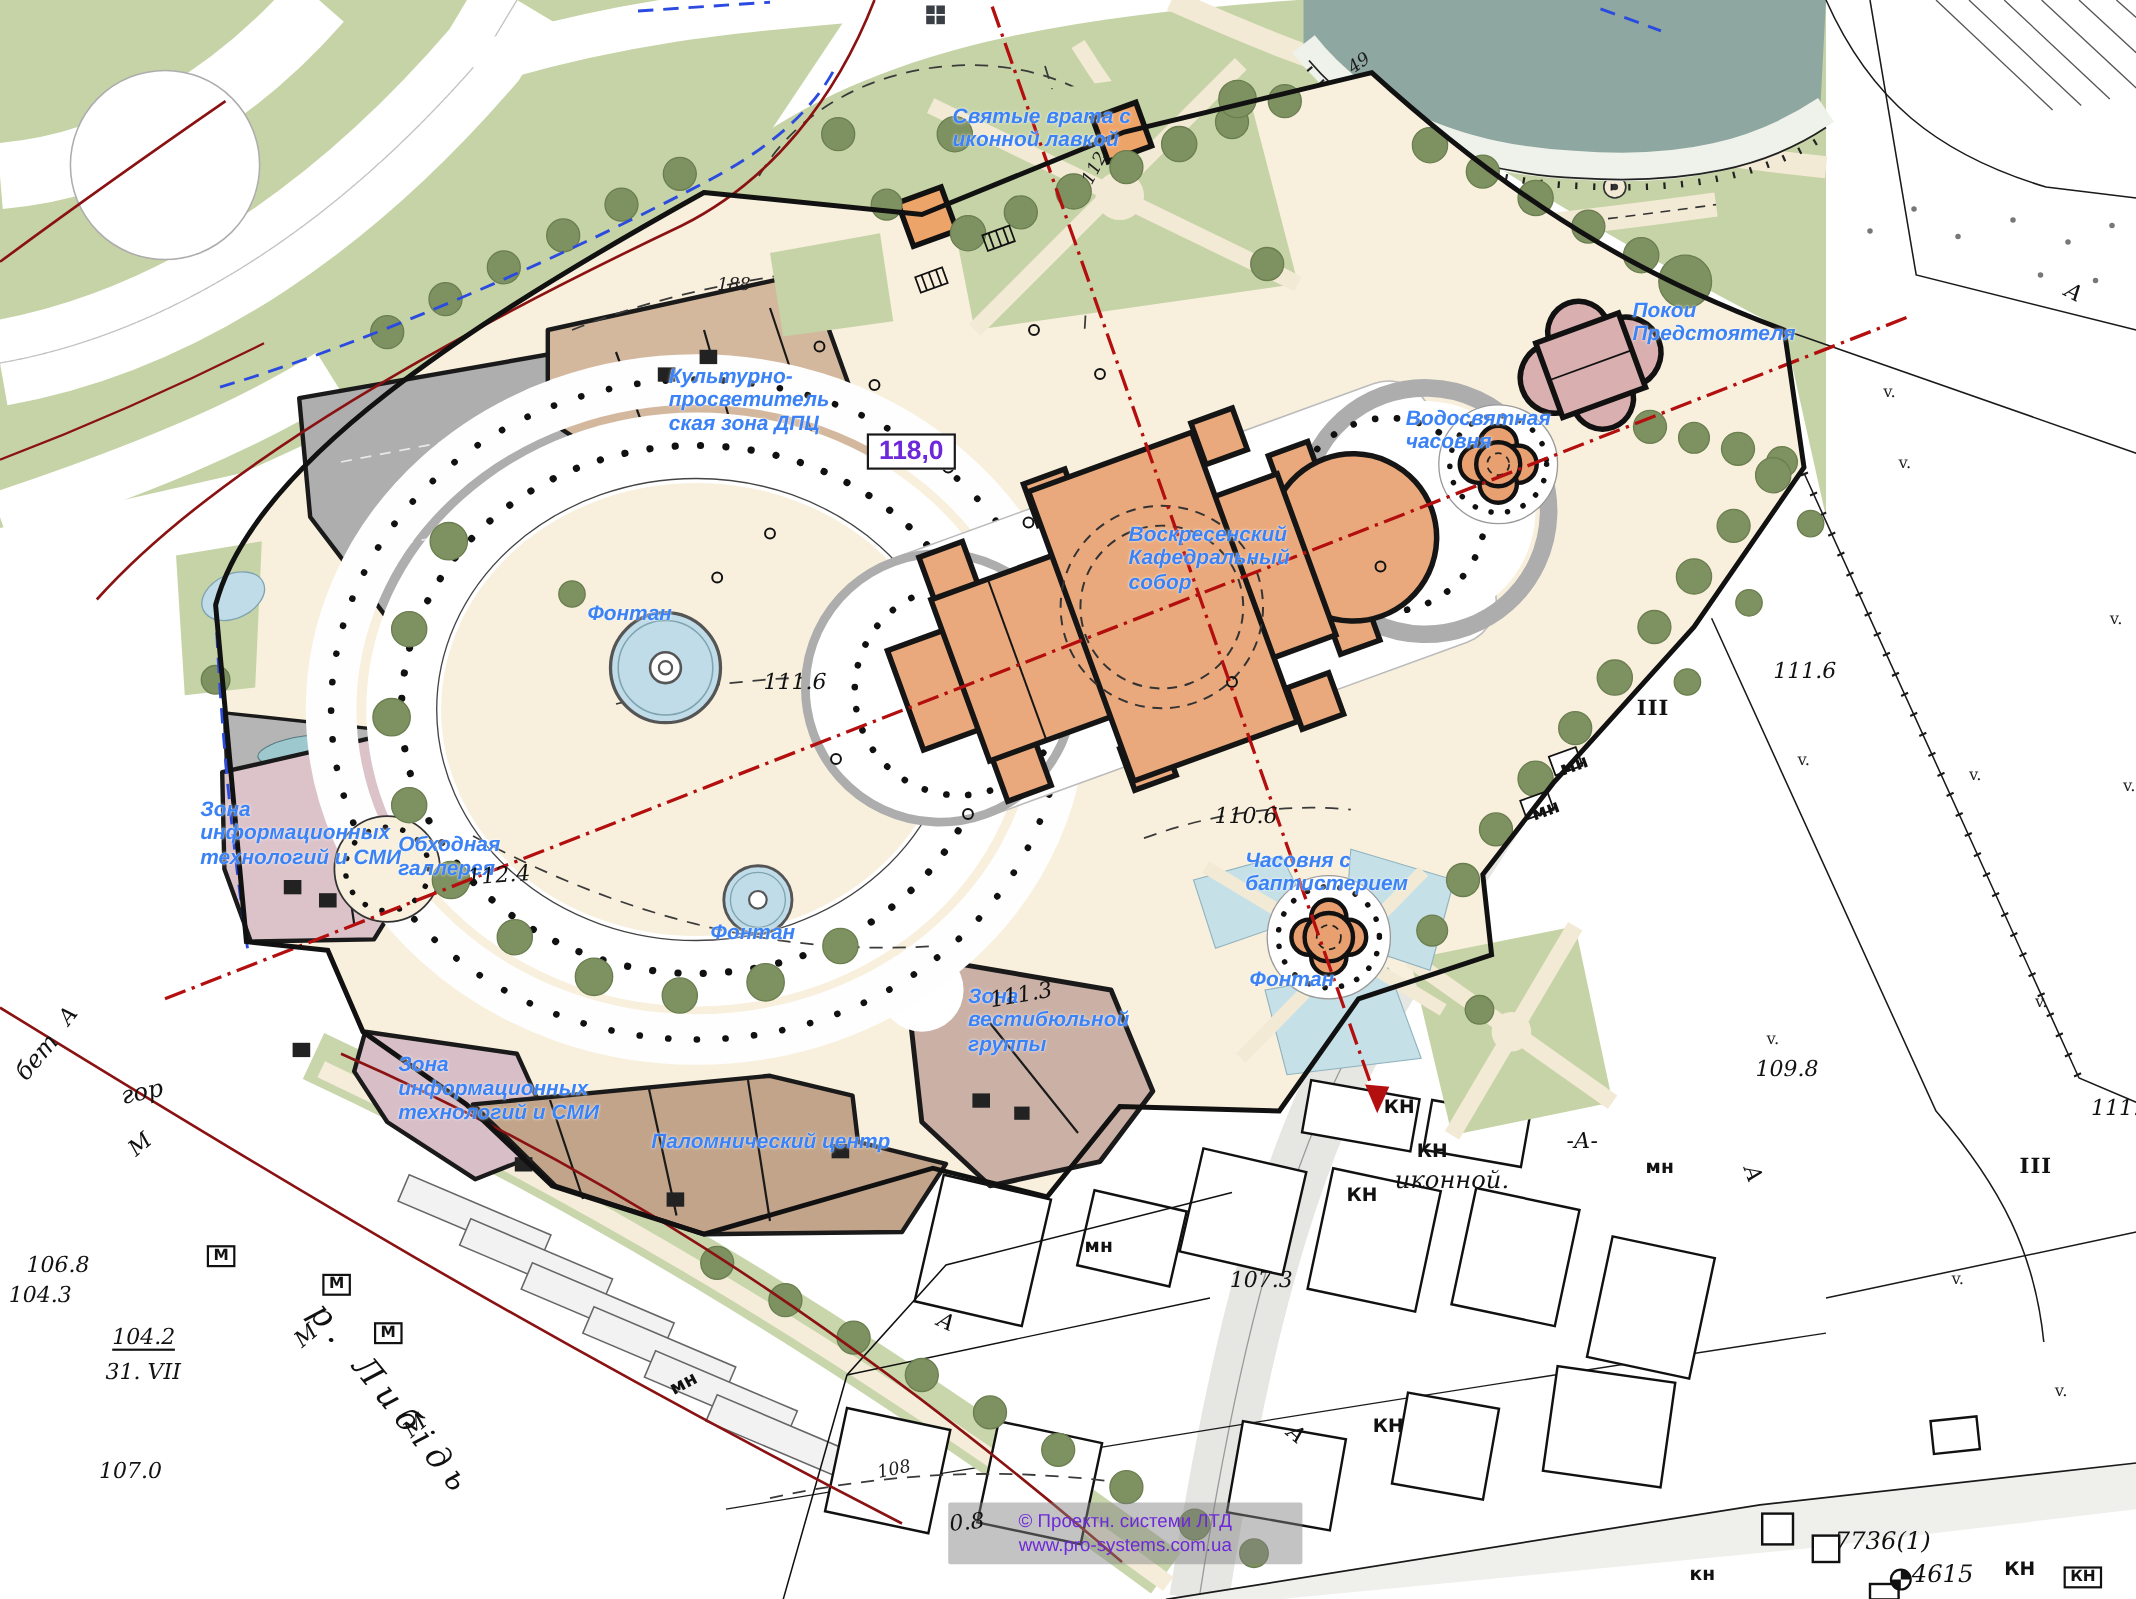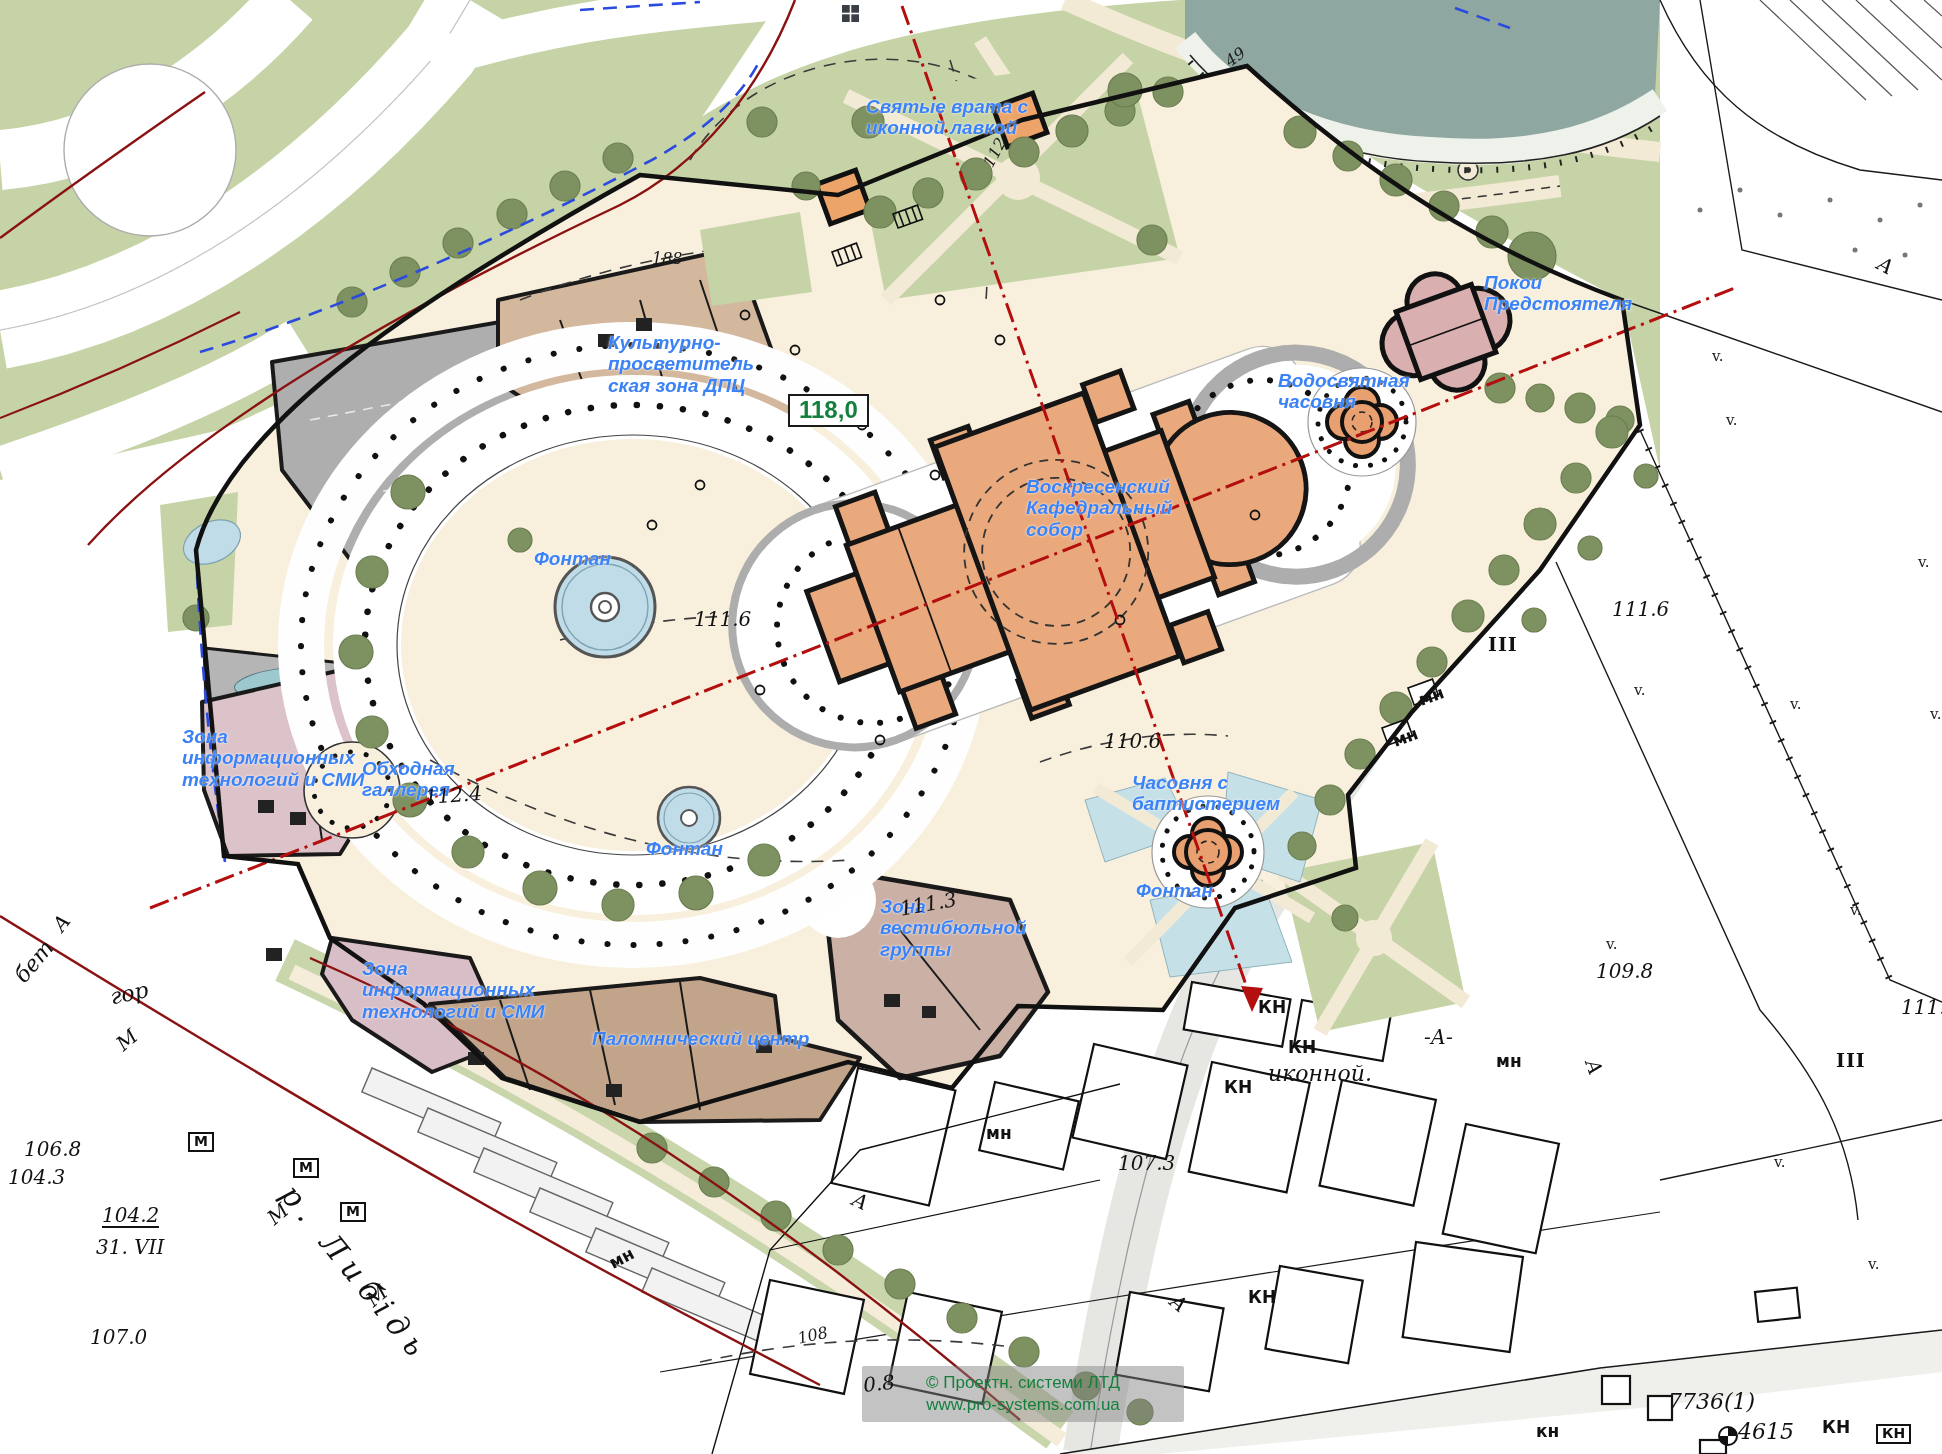--- a/index.html
+++ b/index.html
@@ -11,30 +11,30 @@
   .z{color:#3b82f6;font-weight:bold;font-size:19px;
      text-shadow:0 0 3px rgba(255,255,255,.75),0 0 1px rgba(255,255,255,.9);font-style:italic;}
   .e{color:#121212;font-style:italic;font-size:20px;font-family:"DejaVu Serif",serif;}
   .eu{color:#121212;font-style:italic;font-size:20px;font-family:"DejaVu Serif",serif;border-bottom:2px solid #121212;}
   .c{color:#1c1c1c;font-style:italic;font-size:16px;font-family:"DejaVu Serif",serif;}
   .t{color:#111;font-size:17px;font-weight:bold;font-family:"DejaVu Sans",sans-serif;}
   .ti{color:#111;font-style:italic;font-size:22px;font-family:"DejaVu Serif",serif;}
   .ta{color:#111;font-style:italic;font-size:20px;font-family:"DejaVu Serif",serif;}
   .tv{color:#222;font-size:15px;font-family:"DejaVu Serif",serif;}
   .tr{color:#111;font-size:19px;font-weight:bold;font-family:"DejaVu Serif",serif;letter-spacing:1px;}
-  .f{background:#fff;border:2px solid #1a1a1a;padding:1px 9px;color:#15803d;
+  .f{background:#fff;border:2px solid #1a1a1a;padding:1px 9px;color:#6d28d9;
      font-weight:bold;font-size:24px;font-family:"Liberation Sans",sans-serif;}
   .mb{background:#fff;border:2px solid #111;padding:0 4px;color:#111;
       font-weight:bold;font-size:14px;font-family:"DejaVu Sans",sans-serif;}
   .river{color:#111;font-style:italic;font-size:30px;letter-spacing:8px;
          font-family:"DejaVu Serif",serif;}
   #wm{position:absolute;left:862px;top:1366px;width:322px;height:56px;
       background:rgba(130,130,130,.48);border-radius:2px;
       display:flex;flex-direction:column;justify-content:center;align-items:center;}
-  #wm div{color:#15803d;font-size:17px;line-height:1.3;}
+  #wm div{color:#6d28d9;font-size:17px;line-height:1.3;}
 </style>
 </head>
 <body>
 
 <svg id="plan-svg" width="1942" height="1454" viewBox="0 0 1942 1454">
 
   <rect x="0" y="0" width="1942" height="1454" fill="#FFFFFF"></rect>
 
   <g>
     <path d="M0,0 H780 L700,120 C560,260 380,360 220,430 L0,480 Z" fill="#C6D3A6"></path>

